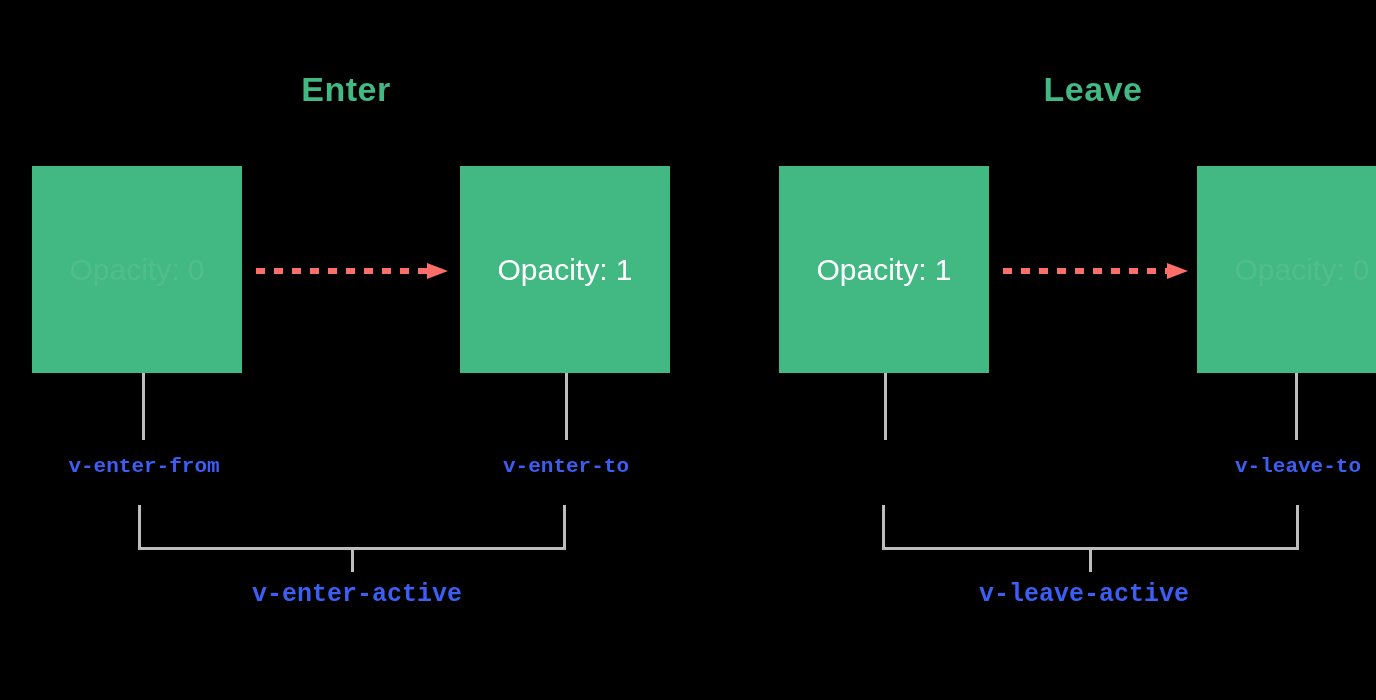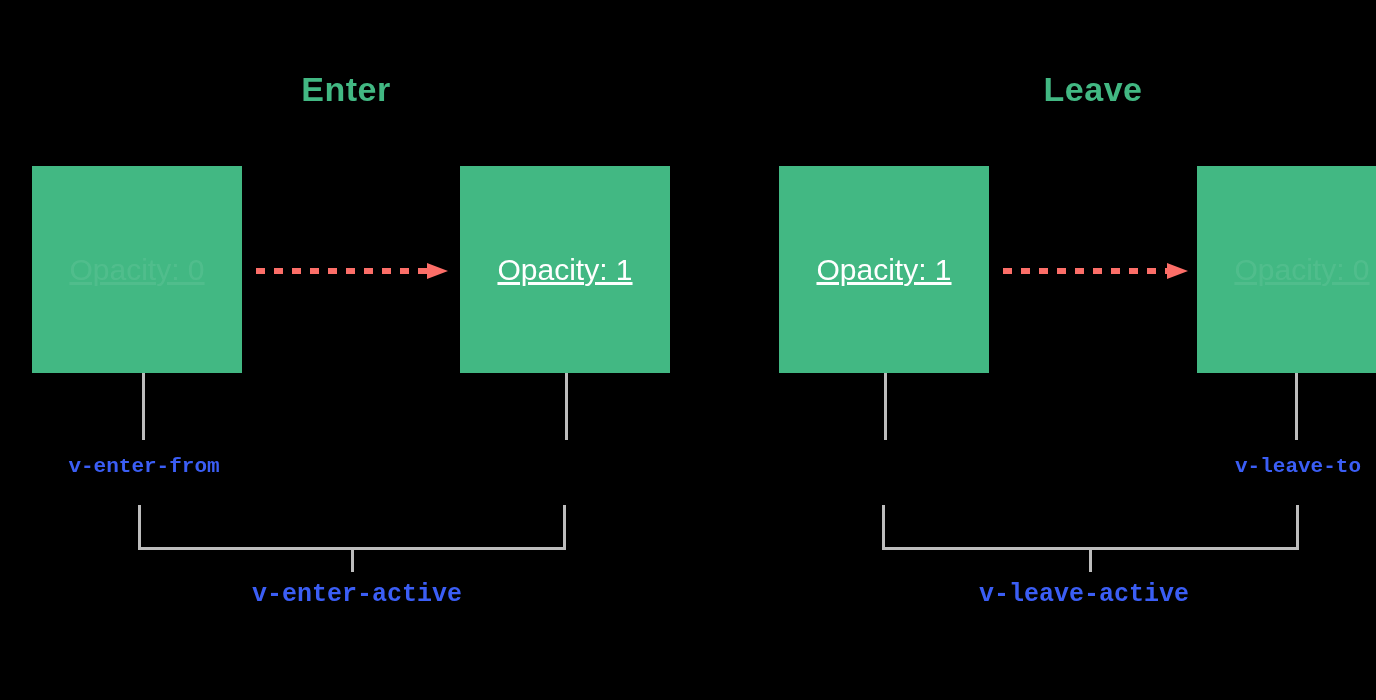--- a/index.html
+++ b/index.html
@@ -47,21 +47,20 @@
     display: flex;
     align-items: center;
     justify-content: center;
   }
   .box-label {
     font-family: "Liberation Sans", sans-serif;
     font-size: 30px;
     color: #ffffff;
     white-space: nowrap;
     line-height: 1;
-    text-decoration: underline;
   }
   .box-label.faded { opacity: 0.075; }
 
   #box-enter-from { left: 0px; }
   #box-enter-to   { left: 428px; }
   #box-leave-from { left: 747px; }
   #box-leave-to   { left: 1165px; }
 
   
   .arrow {
@@ -189,20 +188,21 @@
 
   <div class="arrow" id="arrow-enter">
     <div class="shaft"></div>
     <div class="head"></div>
   </div>
 
   <div class="leader" id="leader-enter-from"></div>
   <div class="leader" id="leader-enter-to"></div>
 
   <div class="state-label" id="label-enter-from">v-enter-from</div>
+  <div class="state-label" id="label-enter-to">v-enter-to</div>
 
   <div class="bracket" id="bracket-enter">
     <div class="b-left"></div>
     <div class="b-right"></div>
     <div class="b-bottom"></div>
     <div class="b-stem"></div>
   </div>
   <div class="active-label" id="label-enter-active">v-enter-active</div>
 
   <div class="box" id="box-leave-from">

